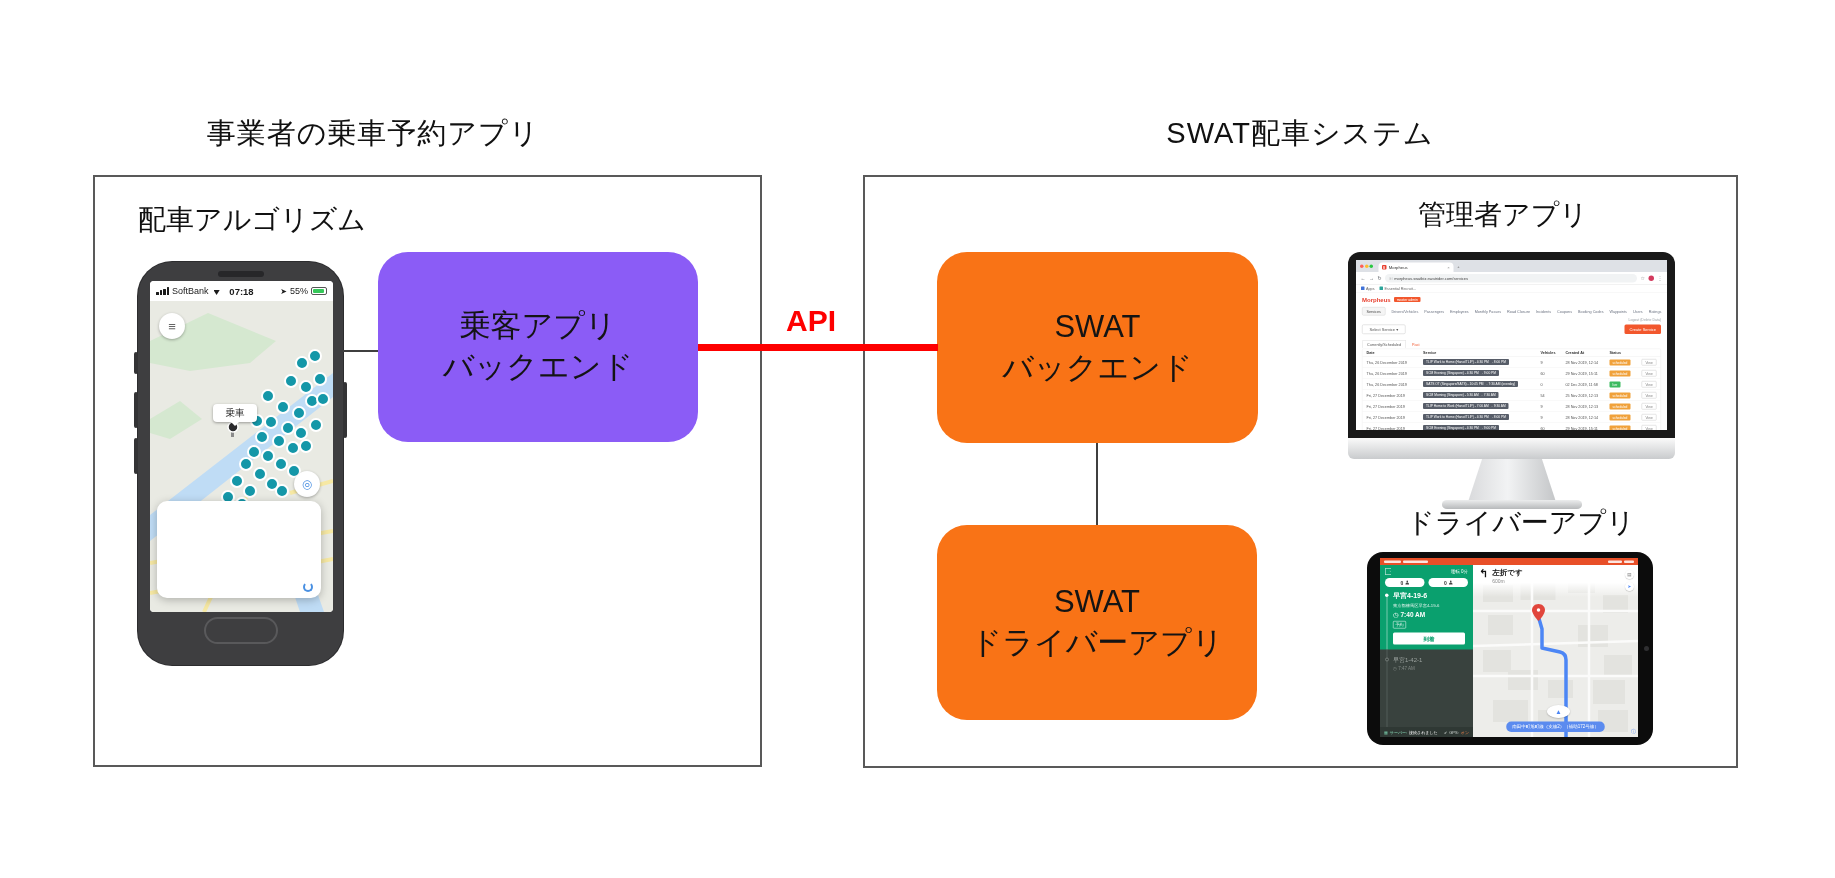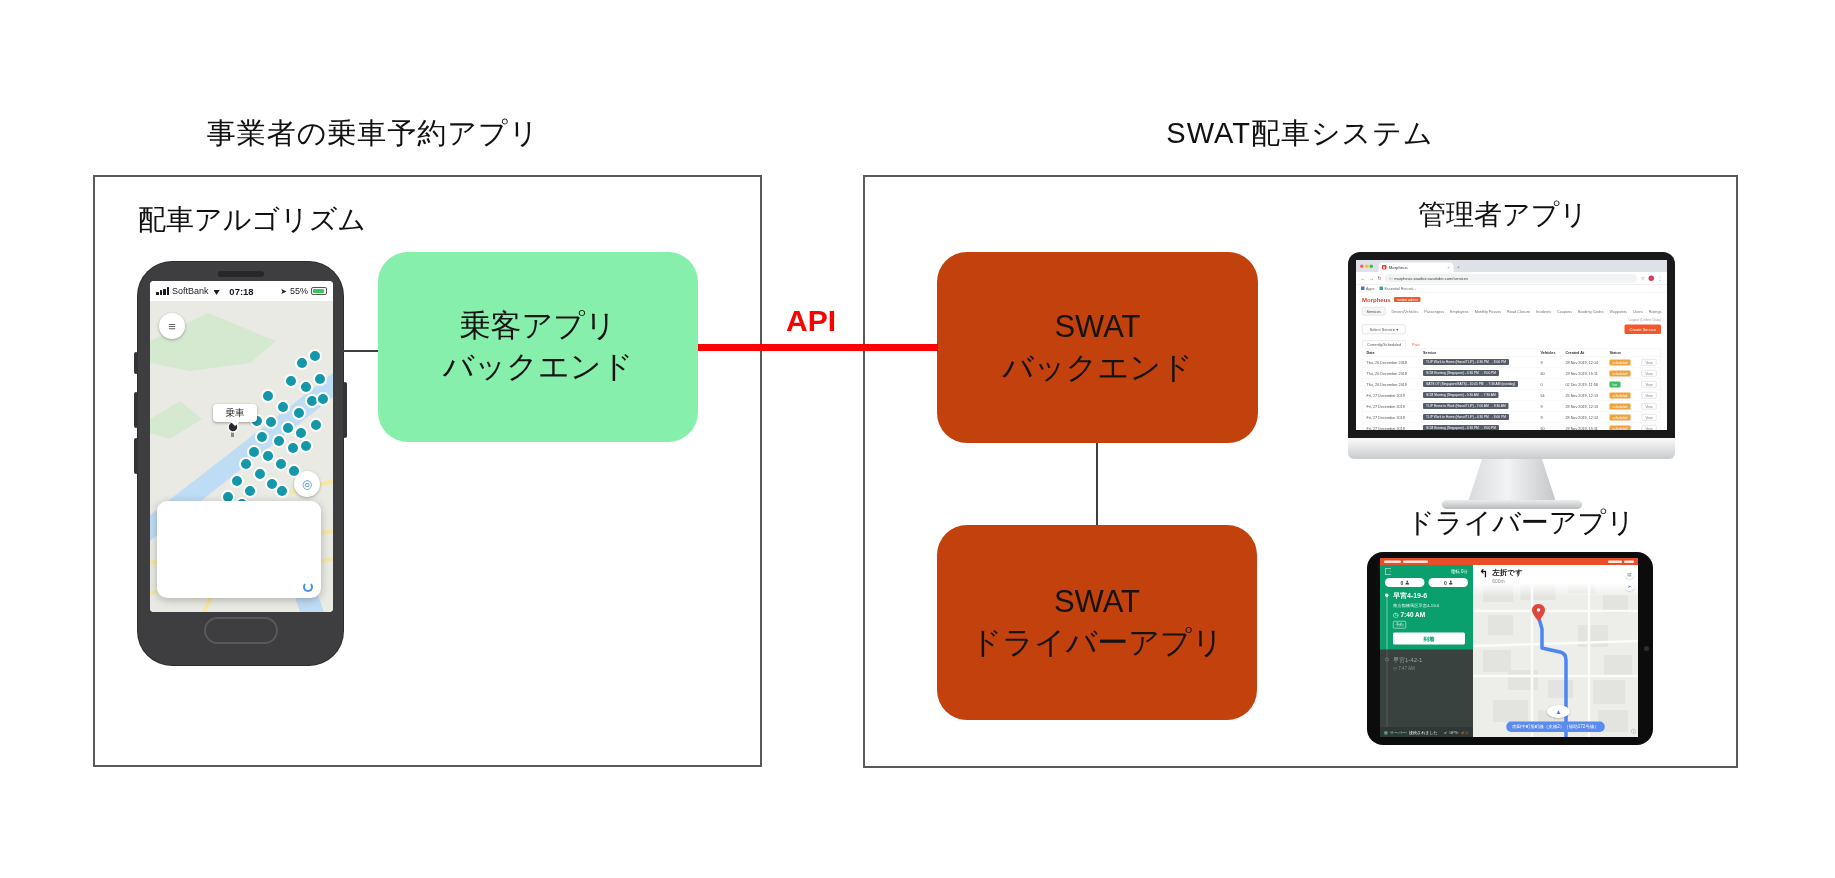--- a/index.html
+++ b/index.html
@@ -5,22 +5,22 @@
   * { margin:0; padding:0; box-sizing:border-box; }
   html,body { width:1835px; height:878px; background:#fff; font-family:"Liberation Sans","DejaVu Sans",sans-serif; position:relative; overflow:hidden; }
   .abs { position:absolute; }
 
   
   .group-title { font-size:29px; color:#111; text-align:center; letter-spacing:1px; }
   .outer-box { border:2px solid #595959; background:#fff; }
 
   
   .flow-box { border-radius:30px; display:flex; flex-direction:column; align-items:center; justify-content:center; text-align:center; color:#141414; }
-  .blue { background:#86efac; }
-  .orange { background:#c2410c; }
+  .blue { background:#8b5cf6; }
+  .orange { background:#f97316; }
   .flow-main { font-size:31px; line-height:1.32; }
   .flow-sub { font-size:25px; margin-top:22px; }
   .inner-label { font-size:28px; color:#111; }
 
   .connector-h { background:#3f3f3f; height:2px; }
   .connector-v { background:#3f3f3f; width:2px; }
   .api-line { background:#FE0000; height:7px; z-index:5; }
   .api-label { color:#FE0000; font-weight:bold; font-size:30px; text-align:center; z-index:6; }
 
   

